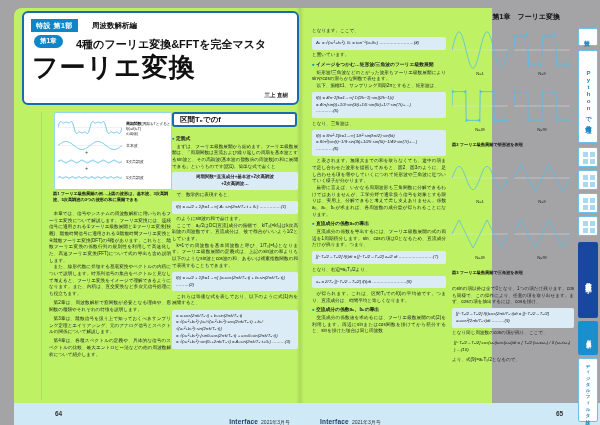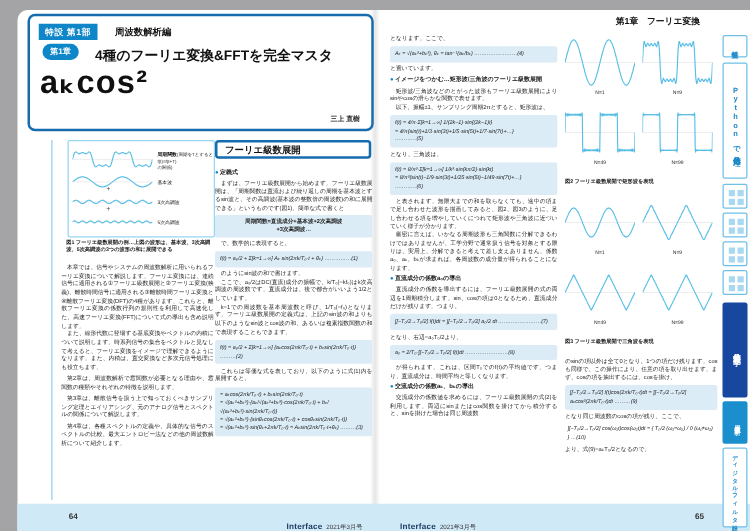--- a/index.html
+++ b/index.html
@@ -1,18 +1,18 @@
 <!DOCTYPE html>
 <html><head>
 <meta charset="utf-8">
 <style>
   html,body{margin:0;padding:0;}
   #stage{position:relative;width:600px;height:425px;background:#a4a4a6;overflow:hidden;
          font-family:"Liberation Sans","DejaVu Sans",sans-serif;color:#222;}
-  #spread{position:absolute;left:14px;top:8px;width:586px;height:417px;background:#ffffff;
+  #spread{position:absolute;left:14px;top:8px;width:478px;height:417px;background:#bef264;
           border-top-left-radius:8px;}
   .abs{position:absolute;}
   
   #gutter{left:282px;top:0;width:8px;height:417px;
           background:linear-gradient(90deg,rgba(0,0,0,0),rgba(0,0,0,0.10),rgba(0,0,0,0));}
   
   #hdrbox{left:8px;top:3px;width:273px;height:90px;border:2px solid #176cae;border-radius:6px;background:#fff;}
   .badge1{position:absolute;left:7px;top:6px;background:#0e86c8;color:#fff;font-size:7px;font-weight:bold;padding:1.5px 5px;letter-spacing:.5px;}
   .badge1t{position:absolute;left:68px;top:8px;font-size:7.5px;font-weight:bold;color:#111;}
   .badge2{position:absolute;left:10px;top:22px;background:#0e86c8;color:#fff;font-size:6.5px;font-weight:bold;padding:2px 6px;border-radius:9px;}
@@ -71,21 +71,21 @@
 <div id="stage">
   <div id="spread">
     <div class="abs" id="gutter"></div>
     <div class="abs" id="lrule"></div>
 
     <div class="abs" id="hdrbox">
       <span class="badge1">特設 第1部</span>
       <span class="badge1t">周波数解析編</span>
       <span class="badge2">第1章</span>
       <span class="badge2t">4種のフーリエ変換&amp;FFTを完全マスタ</span>
-      <div class="bigtitle">aₖcos²</div>
+      <div class="bigtitle">フーリエ変換</div>
       <div class="author">三上 直樹</div>
     </div>
 
     <div class="abs" id="fig1">
       <svg class="abs" style="left:3px;top:5px" width="64" height="19">
           <line x1="0" x2="64" y1="9.5" y2="9.5" stroke="#e2e2e2" stroke-width="0.5"></line>
           <polyline points="0.0,9.5 0.2,8.6 0.5,7.7 0.7,6.8 1.0,6.0 1.2,5.4 1.5,4.8 1.7,4.3 2.0,3.9 2.2,3.7 2.5,3.6 2.7,3.5 3.0,3.6 3.2,3.7 3.4,3.9 3.7,4.1 3.9,4.3 4.2,4.5 4.4,4.7 4.7,4.9 4.9,5.0 5.2,5.1 5.4,5.1 5.7,5.0 5.9,4.9 6.2,4.8 6.4,4.7 6.6,4.5 6.9,4.4 7.1,4.2 7.4,4.1 7.6,4.0 7.9,4.0 8.1,4.0 8.4,4.0 8.6,4.1 8.9,4.2 9.1,4.4 9.4,4.5 9.6,4.7 9.8,4.8 10.1,4.9 10.3,5.0 10.6,5.1 10.8,5.1 11.1,5.0 11.3,4.9 11.6,4.7 11.8,4.5 12.1,4.3 12.3,4.1 12.6,3.9 12.8,3.7 13.0,3.6 13.3,3.5 13.5,3.6 13.8,3.7 14.0,3.9 14.3,4.3 14.5,4.8 14.8,5.4 15.0,6.0 15.3,6.8 15.5,7.7 15.8,8.6 16.0,9.5 16.2,10.4 16.5,11.3 16.7,12.2 17.0,13.0 17.2,13.6 17.5,14.2 17.7,14.7 18.0,15.1 18.2,15.3 18.5,15.4 18.7,15.5 19.0,15.4 19.2,15.3 19.4,15.1 19.7,14.9 19.9,14.7 20.2,14.5 20.4,14.3 20.7,14.1 20.9,14.0 21.2,13.9 21.4,13.9 21.7,14.0 21.9,14.1 22.2,14.2 22.4,14.3 22.6,14.5 22.9,14.6 23.1,14.8 23.4,14.9 23.6,15.0 23.9,15.0 24.1,15.0 24.4,15.0 24.6,14.9 24.9,14.8 25.1,14.6 25.4,14.5 25.6,14.3 25.8,14.2 26.1,14.1 26.3,14.0 26.6,13.9 26.8,13.9 27.1,14.0 27.3,14.1 27.6,14.3 27.8,14.5 28.1,14.7 28.3,14.9 28.6,15.1 28.8,15.3 29.0,15.4 29.3,15.5 29.5,15.4 29.8,15.3 30.0,15.1 30.3,14.7 30.5,14.2 30.8,13.6 31.0,13.0 31.3,12.2 31.5,11.3 31.8,10.4 32.0,9.5 32.2,8.6 32.5,7.7 32.7,6.8 33.0,6.0 33.2,5.4 33.5,4.8 33.7,4.3 34.0,3.9 34.2,3.7 34.5,3.6 34.7,3.5 35.0,3.6 35.2,3.7 35.4,3.9 35.7,4.1 35.9,4.3 36.2,4.5 36.4,4.7 36.7,4.9 36.9,5.0 37.2,5.1 37.4,5.1 37.7,5.0 37.9,4.9 38.2,4.8 38.4,4.7 38.6,4.5 38.9,4.4 39.1,4.2 39.4,4.1 39.6,4.0 39.9,4.0 40.1,4.0 40.4,4.0 40.6,4.1 40.9,4.2 41.1,4.4 41.4,4.5 41.6,4.7 41.8,4.8 42.1,4.9 42.3,5.0 42.6,5.1 42.8,5.1 43.1,5.0 43.3,4.9 43.6,4.7 43.8,4.5 44.1,4.3 44.3,4.1 44.6,3.9 44.8,3.7 45.0,3.6 45.3,3.5 45.5,3.6 45.8,3.7 46.0,3.9 46.3,4.3 46.5,4.8 46.8,5.4 47.0,6.0 47.3,6.8 47.5,7.7 47.8,8.6 48.0,9.5 48.2,10.4 48.5,11.3 48.7,12.2 49.0,13.0 49.2,13.6 49.5,14.2 49.7,14.7 50.0,15.1 50.2,15.3 50.5,15.4 50.7,15.5 51.0,15.4 51.2,15.3 51.4,15.1 51.7,14.9 51.9,14.7 52.2,14.5 52.4,14.3 52.7,14.1 52.9,14.0 53.2,13.9 53.4,13.9 53.7,14.0 53.9,14.1 54.2,14.2 54.4,14.3 54.6,14.5 54.9,14.6 55.1,14.8 55.4,14.9 55.6,15.0 55.9,15.0 56.1,15.0 56.4,15.0 56.6,14.9 56.9,14.8 57.1,14.6 57.4,14.5 57.6,14.3 57.8,14.2 58.1,14.1 58.3,14.0 58.6,13.9 58.8,13.9 59.1,14.0 59.3,14.1 59.6,14.3 59.8,14.5 60.1,14.7 60.3,14.9 60.6,15.1 60.8,15.3 61.0,15.4 61.3,15.5 61.5,15.4 61.8,15.3 62.0,15.1 62.3,14.7 62.5,14.2 62.8,13.6 63.0,13.0 63.3,12.2 63.5,11.3 63.8,10.4 64.0,9.5" fill="none" stroke="#55bde6" stroke-width="0.9"></polyline>
         </svg>
       <div class="fig1ann">
         <b>周期関数</b><span>(周期をTとすると
@@ -113,21 +113,21 @@
     <div class="abs figcap" style="left:39px;top:183px;width:120px">図1 フーリエ級数展開の例…上図の波形は、基本波、3次高調波、5次高調波の3つの波形の和に展開できる</div>
 
     <div class="abs col" style="left:35px;top:203px;width:122px;height:190px">
       <p>本章では、信号やシステムの周波数解析に用いられるフーリエ変換について解説します。フーリエ変換には、連続信号に適用される①フーリエ級数展開と②フーリエ変換(狭義)、離散時間信号に適用される③離散時間フーリエ変換と④離散フーリエ変換(DFT)の4種があります。これらと、離散フーリエ変換の係数行列の規則性を利用して高速化した、高速フーリエ変換(FFT)について式の導出も含め説明します。</p>
       <p>また、線形代数に登場する基底変換やベクトルの内積について説明します。時系列信号の集合をベクトルと見なして考えると、フーリエ変換をイメージで理解できるようになります。また、内積は、直交変換など多次元信号処理にも役立ちます。</p>
       <p class="sp">第2章は、周波数解析で窓関数が必要となる理由や、窓関数の種類やそれぞれの特徴を説明します。</p>
       <p class="sp">第3章は、離散信号を扱う上で知っておくべきサンプリング定理とエイリアシング、元のアナログ信号とスペクトルの関係について解説します。</p>
       <p class="sp">第4章は、各種スペクトルの定義や、具体的な信号のスペクトルの比較、最大エントロピー法などの他の周波数解析について紹介します。</p>
     </div>
 
-    <div class="abs" id="secbox">フーリエ級数展開</div>
+    <div class="abs" id="secbox">区間T₀でのf</div>
     <div class="abs col" style="left:158px;top:125px;width:126px;height:268px">
       <div class="h"><span class="blt">●</span><span>定義式</span></div>
       <p>まずは、フーリエ級数展開から始めます。フーリエ級数展開は、「周期関数は直流および繰り返しの周期を基本波とするsin波と、その高調波(基本波の整数倍の周波数)の和に展開できる」というものです(図1)。簡単な式で書くと</p>
       <div class="eqwords">周期関数=直流成分+基本波+2次高調波
 +3次高調波…</div>
       <p>で、数学的に表現すると、</p>
       <div class="fbox">f(t) = a₀/2 + Σ[k=1→∞] Aₖ sin(2πk/T₀·t + θₖ) ……………(1)</div>
       <p>のようにsin波の和で書けます。</p>
       <p>ここで、a₀/2はDC(直流)成分の振幅で、k/T₀(=kf₀)はk次高調波の周波数です。直流成分は、後で都合がいいよう1/2としています。</p>
       <p>k=1での周波数を基本周波数と呼び、1/T₀(=f₀)となります。フーリエ級数展開の定義式は、上記のsin波の和よりも以下のようなsin波とcos波の和、あるいは複素指数関数の和で表現することもできます。</p>

